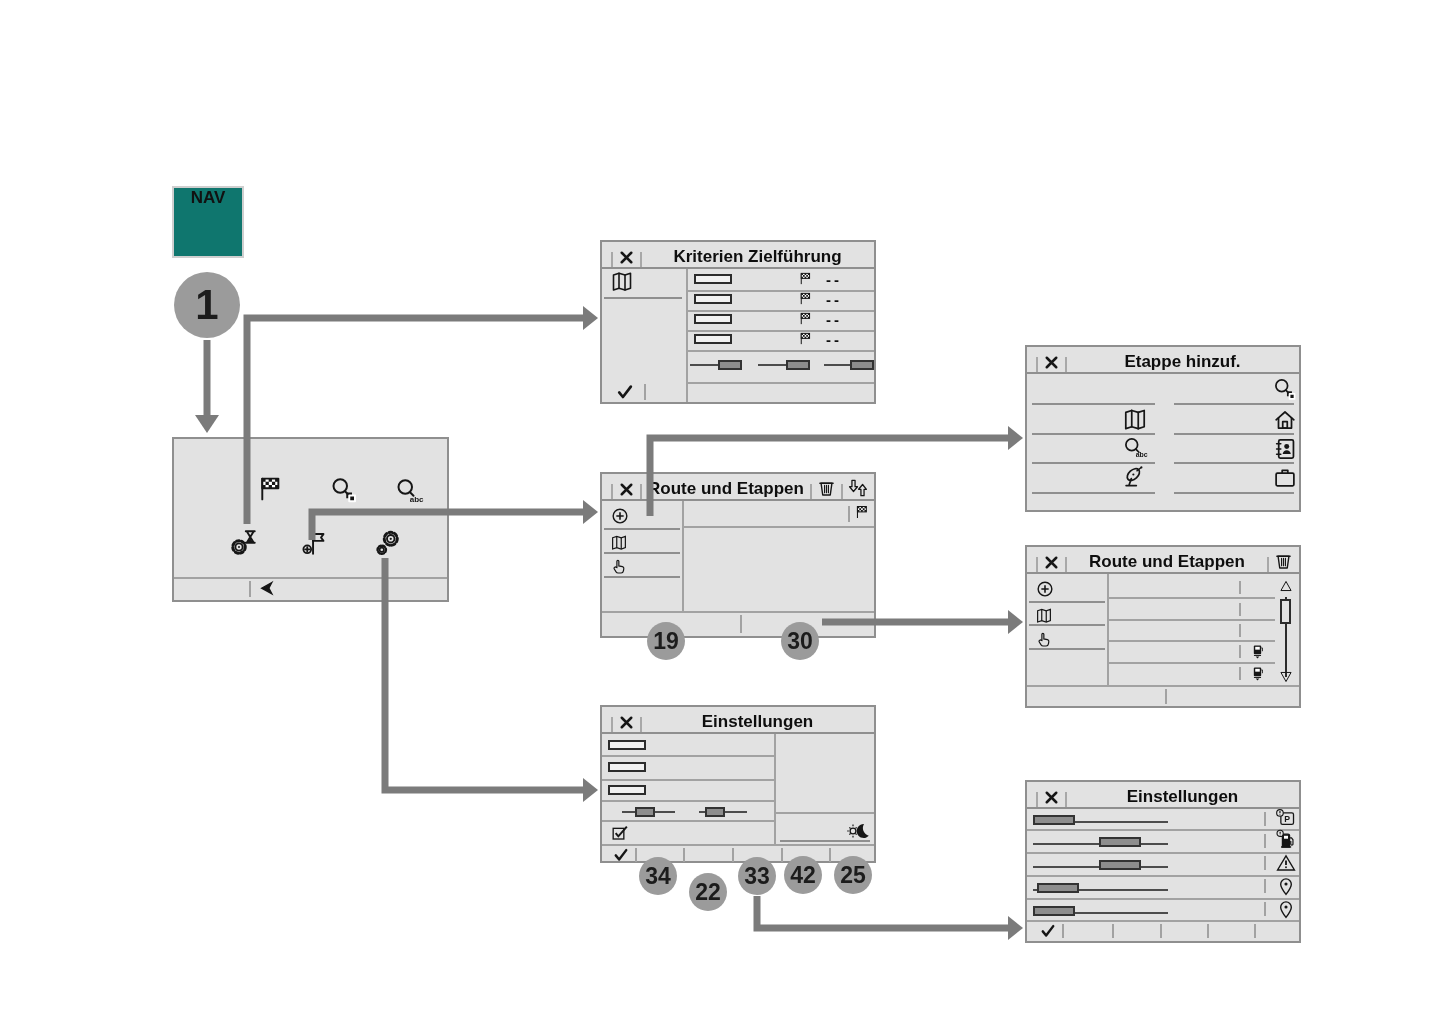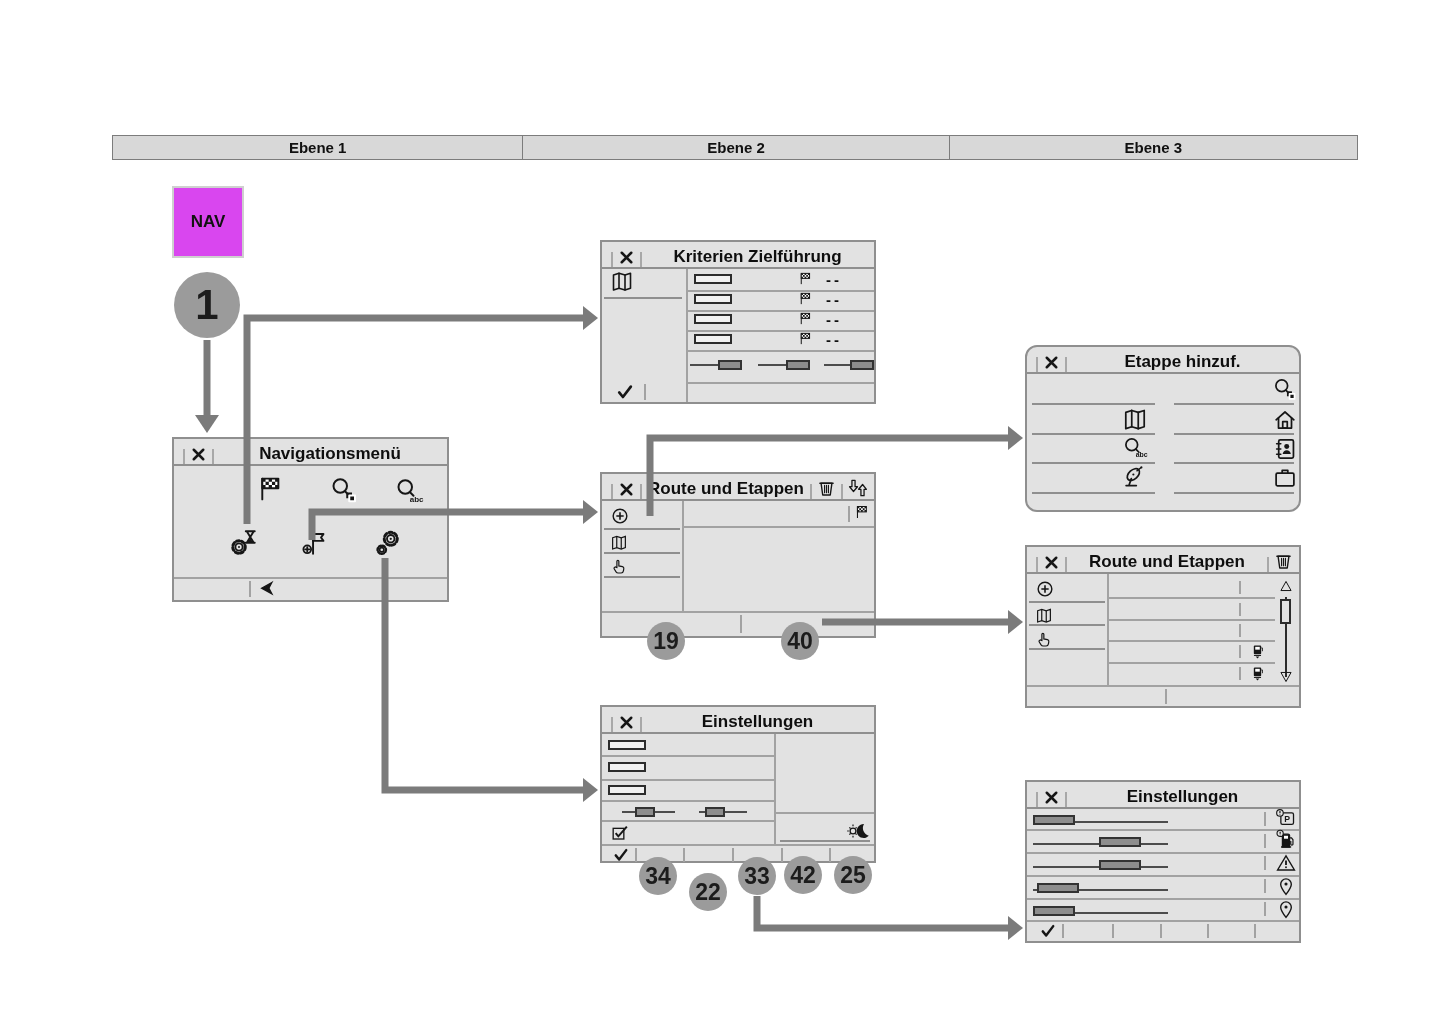--- a/index.html
+++ b/index.html
@@ -5,22 +5,22 @@
   html,body{margin:0;padding:0;background:#fff;}
   .stage{position:relative;width:1445px;height:1025px;background:#fff;overflow:hidden;
          font-family:"Liberation Sans",sans-serif;color:#161616;}
   
   .lvlhdr{position:absolute;left:112px;top:135px;width:1246px;height:25px;display:flex;
           border:1px solid #7c7c7c;background:#d8d8d8;box-sizing:border-box;}
   .lvlcell{display:flex;align-items:center;justify-content:center;font-weight:bold;
            font-size:15px;color:#101010;border-right:1px solid #7c7c7c;box-sizing:border-box;}
   .lvlcell:last-child{border-right:none;}
   
-  .navkey{position:absolute;left:172px;top:186px;width:68px;height:68px;background:#d946ef;
-          border:2px solid #cfcfcf;display:flex;align-items:center;justify-content:center;
+  .navkey{position:absolute;left:172px;top:186px;width:68px;height:68px;background:#0f766e;
+          border:2px solid #cfcfcf;display:flex;justify-content:center;
           font-weight:bold;font-size:17px;color:#111;z-index:20;}
   
   .circle{position:absolute;border-radius:50%;background:#9b9b9b;color:#1c1c1c;display:flex;
           align-items:center;justify-content:center;font-weight:bold;z-index:60;}
   .c-big{width:66px;height:66px;font-size:42px;}
   .c-sm{width:38px;height:38px;font-size:23px;}
   
   .panel{position:absolute;background:#e2e2e2;border:2px solid #8f8f8f;box-sizing:border-box;z-index:10;}
   .tbar{position:absolute;left:0;top:0;right:0;height:27px;border-bottom:2px solid #8f8f8f;
         display:flex;align-items:flex-end;padding:0 5px;box-sizing:border-box;}
@@ -181,48 +181,35 @@
         <path d="M12 5.2 19.6 18.8H4.4z" stroke-width="1.5"></path>
       </symbol>
     <symbol id="sym-tridown" viewBox="0 0 24 24">
         <path d="M12 18.8 4.4 5.2h15.2z" stroke-width="1.5"></path>
       </symbol>
   </defs>
 </svg>
 
 <div class="stage">
 
-  <div class="lvlhdr">
-    <div class="lvlcell" style="width:411px;">Ebene 1</div>
-    <div class="lvlcell" style="width:427px;">Ebene 2</div>
-    <div class="lvlcell" style="width:408px;">Ebene 3</div>
-  </div>
 
   <div class="navkey">
       <span>NAV</span>
     </div>
 
   <div class="circle c-big" style="left:174px;top:272px;">1</div>
   <div class="circle c-sm" style="left:647px;top:622px;">19</div>
-  <div class="circle c-sm" style="left:781px;top:622px;">40</div>
+  <div class="circle c-sm" style="left:781px;top:622px;">30</div>
   <div class="circle c-sm" style="left:639px;top:857px;">34</div>
   <div class="circle c-sm" style="left:689px;top:857px;margin-top:16px;">22</div>
   <div class="circle c-sm" style="left:738px;top:857px;">33</div>
   <div class="circle c-sm" style="left:784px;top:856px;">42</div>
   <div class="circle c-sm" style="left:834px;top:856px;">25</div>
 
   <div class="panel" style="left:172px;top:437px;width:277px;height:165px;">
-    <div class="tbar">
-      <span class="tsep"></span>
-      <svg class="tic" width="19" height="19" stroke="#161616" fill="none" stroke-width="1.6" stroke-linecap="round" stroke-linejoin="round">
-          <use href="#sym-close"></use>
-        </svg>
-      <span class="tsep"></span>
-      <span class="ttl">Navigationsmenü</span>
-    </div>
     <svg class="ic" style="left:18px;top:35px;" width="30" height="30" stroke="#161616" fill="none" stroke-width="1.6" stroke-linecap="round" stroke-linejoin="round">
         <use href="#sym-address"></use>
       </svg>
     <svg class="ic" style="left:82px;top:35px;" width="29" height="29" stroke="#161616" fill="none" stroke-width="1.6" stroke-linecap="round" stroke-linejoin="round">
         <use href="#sym-flagch"></use>
       </svg>
     <svg class="ic" style="left:155px;top:37px;" width="30" height="30" stroke="#161616" fill="none" stroke-width="1.6" stroke-linecap="round" stroke-linejoin="round">
         <use href="#sym-poisearch"></use>
       </svg>
     <svg class="ic" style="left:220px;top:38px;" width="30" height="30" stroke="#161616" fill="none" stroke-width="1.6" stroke-linecap="round" stroke-linejoin="round">
@@ -331,21 +318,21 @@
     <div class="hl" style="left:80px;top:52px;width:192px;"></div>
     <div class="vl" style="left:246px;top:32px;height:16px;"></div>
     <svg class="ic" style="left:252px;top:30px;" width="16" height="16" stroke="#161616" fill="none" stroke-width="1.6">
         <use href="#sym-flagch"></use>
       </svg>
 
     <div class="hl" style="left:0;top:137px;width:272px;"></div>
     <div class="vl" style="left:138px;top:141px;height:18px;"></div>
   </div>
 
-  <div class="panel" style="left:1025px;top:345px;width:276px;height:167px;border-radius:12px;">
+  <div class="panel" style="left:1025px;top:345px;width:276px;height:167px;">
     <div class="tbar">
       <span class="tsep"></span>
       <svg class="tic" width="19" height="19" stroke="#161616" fill="none" stroke-width="1.6" stroke-linecap="round" stroke-linejoin="round">
           <use href="#sym-close"></use>
         </svg>
       <span class="tsep"></span>
       <span class="ttl">Etappe hinzuf.</span>
     </div>
     <svg class="ic" style="left:95px;top:30px;" width="26" height="26" stroke="#161616" fill="none" stroke-width="1.6" stroke-linecap="round" stroke-linejoin="round">
         <use href="#sym-address"></use>

